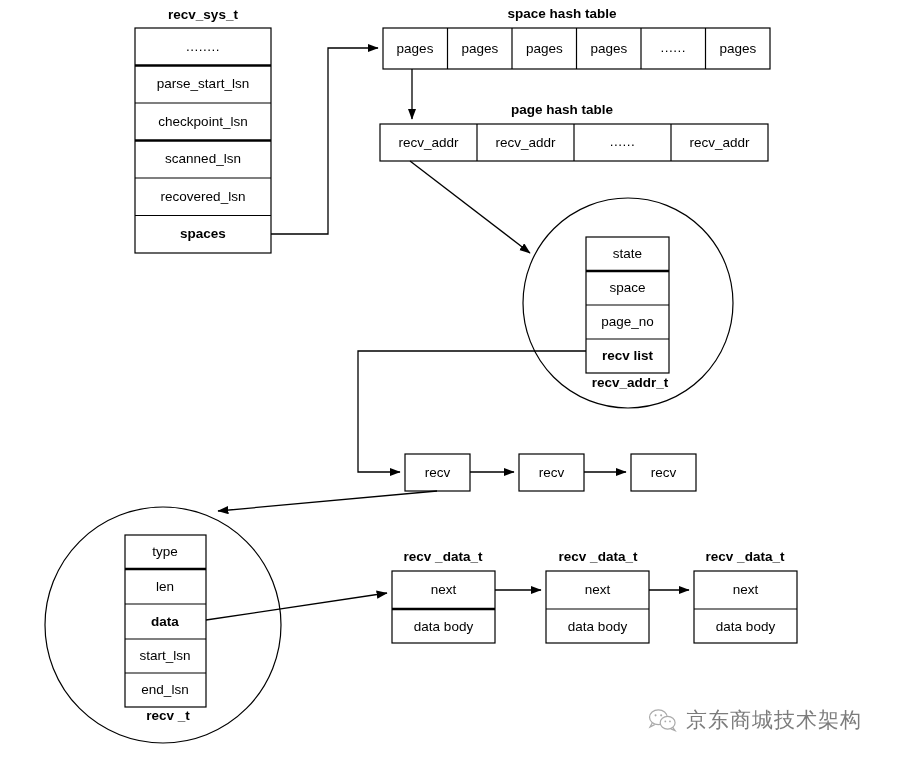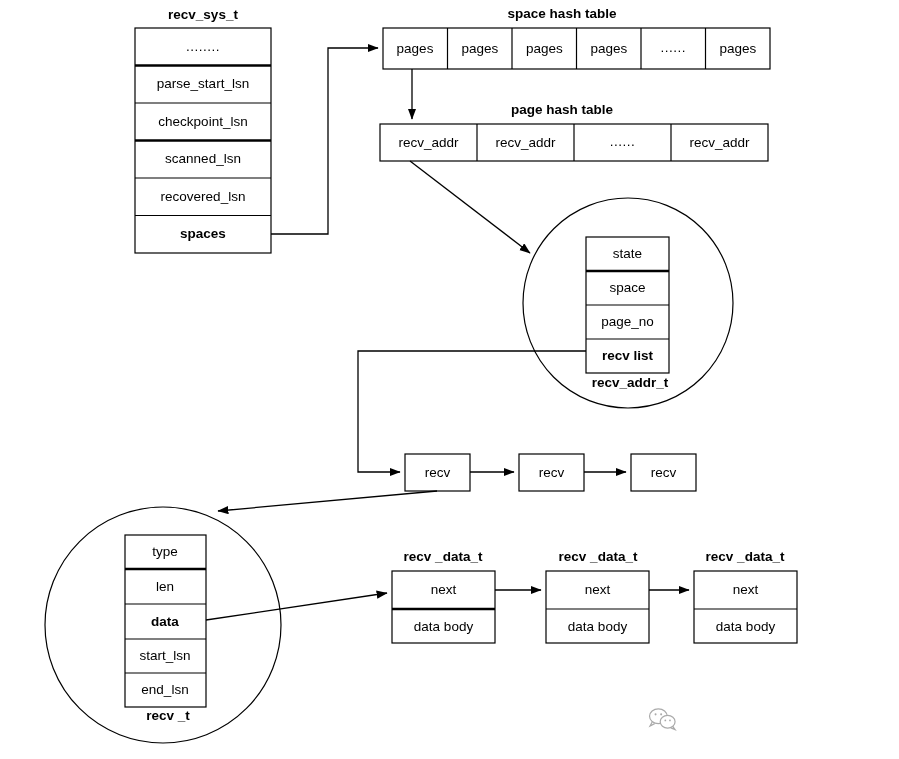--- a/index.html
+++ b/index.html
@@ -247,15 +247,16 @@
     <svg class="wm-icon" viewBox="0 0 32 28">
       <ellipse cx="11" cy="11" rx="9.5" ry="8" fill="none" stroke="#8a8a8a" stroke-width="1.3"></ellipse>
       <path d="M4.5,17 L2,21.5 L7,19" fill="none" stroke="#8a8a8a" stroke-width="1.3"></path>
       <circle cx="8" cy="9" r="1.1" fill="#8a8a8a"></circle>
       <circle cx="14" cy="9" r="1.1" fill="#8a8a8a"></circle>
       <ellipse cx="21" cy="17" rx="8" ry="6.8" fill="#ffffff" stroke="#8a8a8a" stroke-width="1.3"></ellipse>
       <path d="M26.5,22 L29,25.5 L24.5,23.6" fill="none" stroke="#8a8a8a" stroke-width="1.3"></path>
       <circle cx="18.5" cy="15.5" r="0.95" fill="#8a8a8a"></circle>
       <circle cx="23.5" cy="15.5" r="0.95" fill="#8a8a8a"></circle>
     </svg>
+    <span class="wm-text">京东商城技术架构</span>
   </div>
 
 </div>
 
 </body></html>

